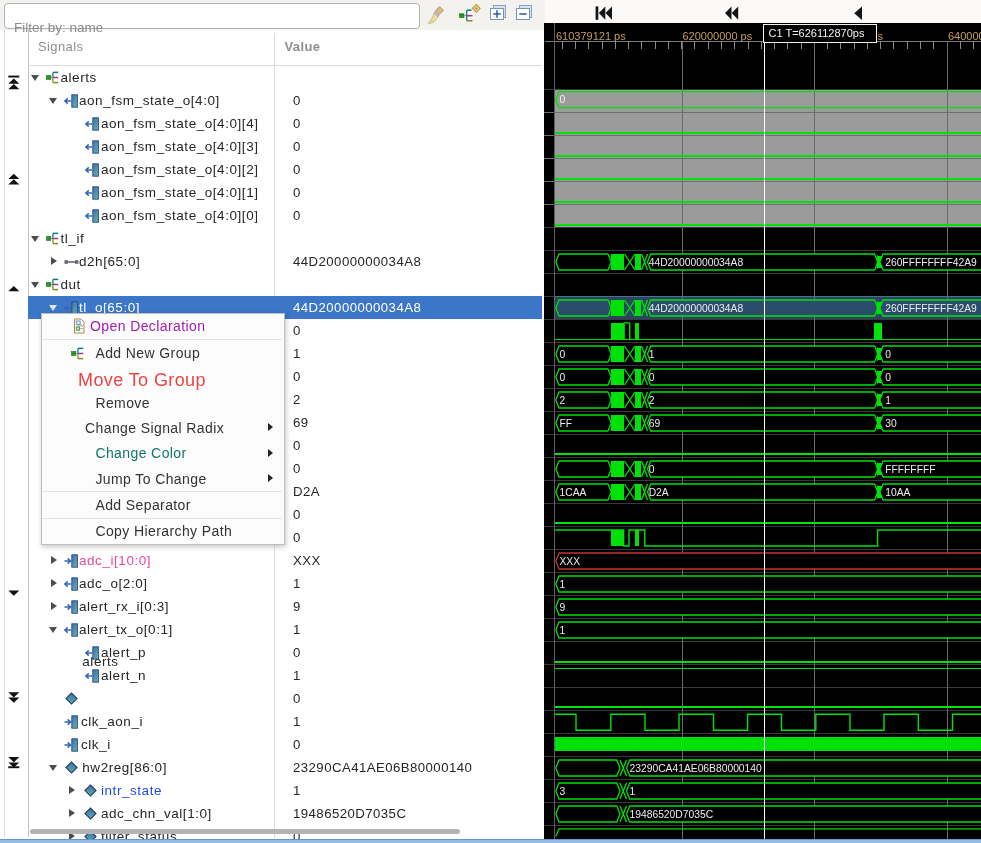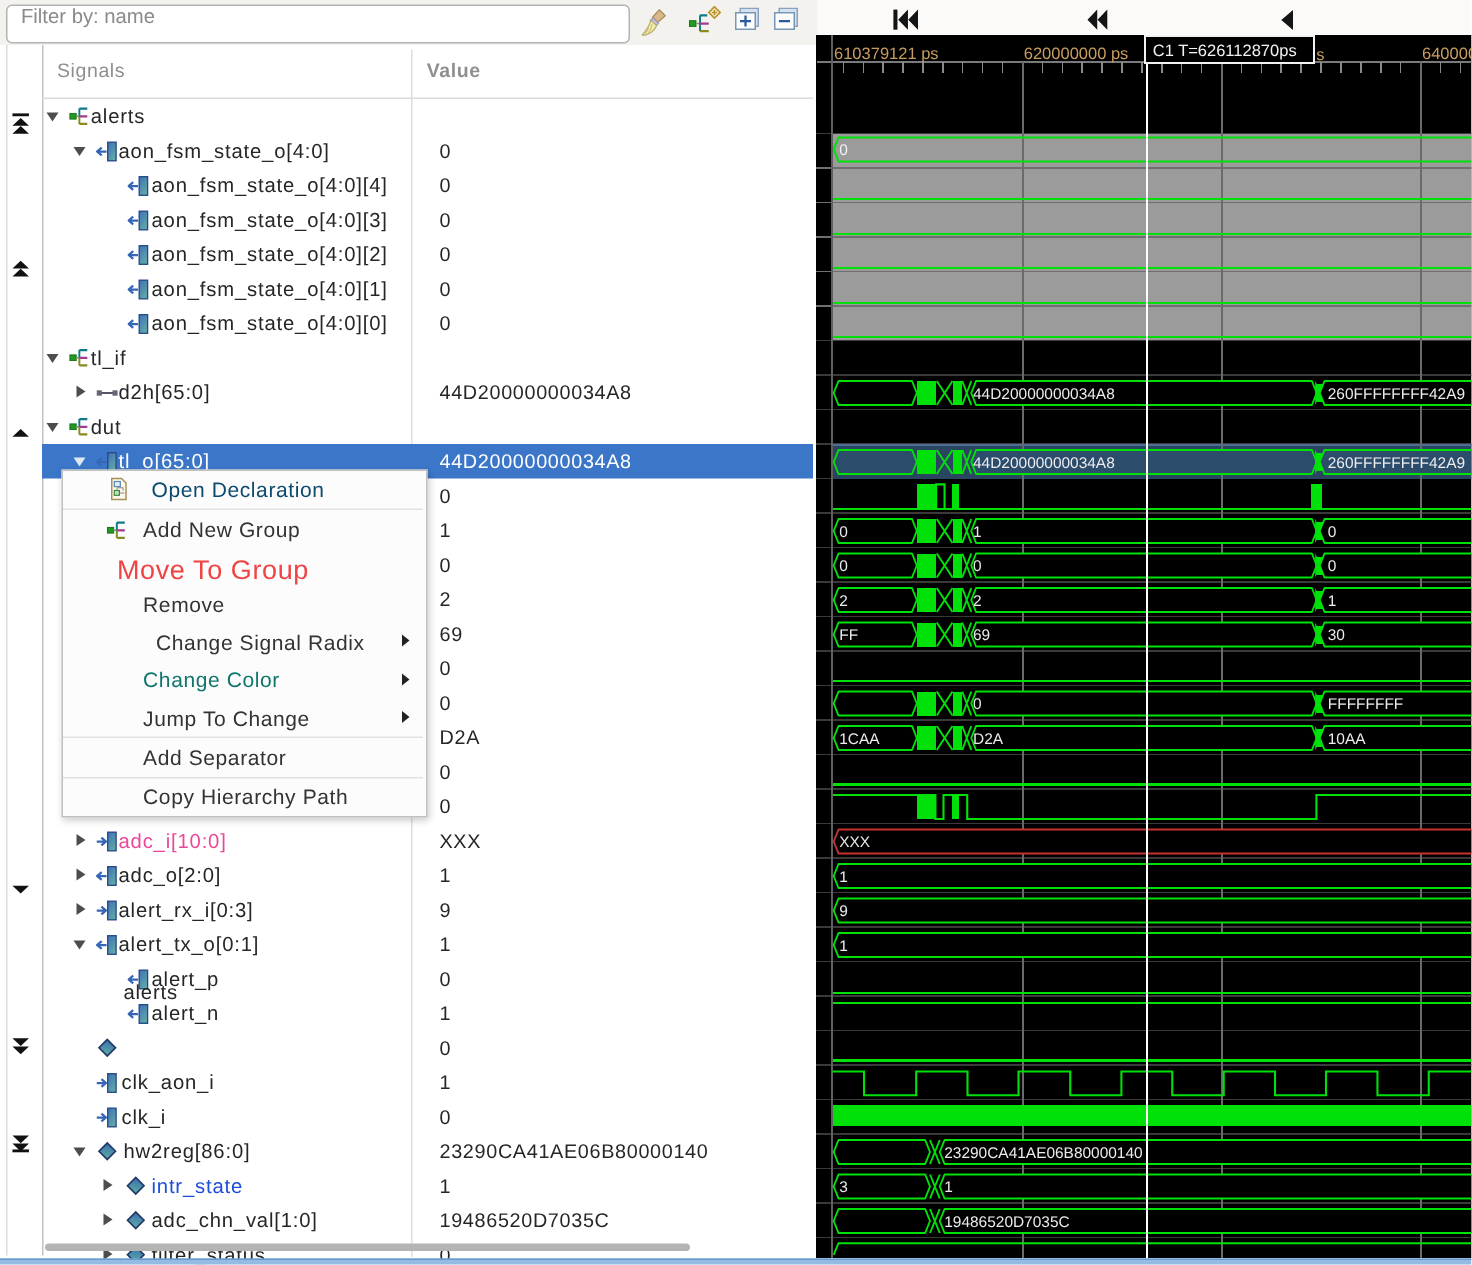--- a/index.html
+++ b/index.html
@@ -2,21 +2,21 @@
 <html><head><meta charset="utf-8"><style>
 html,body{margin:0;padding:0}
 body{width:981px;height:843px;overflow:hidden;font-family:"Liberation Sans",sans-serif;background:#fff;position:relative}
 .abs{position:absolute}
 .lbl{position:absolute;font-size:13.5px;letter-spacing:0.55px;color:#262626;white-space:nowrap;line-height:15px}
 .val{position:absolute;left:293px;font-size:13.2px;letter-spacing:0.45px;color:#262626;white-space:nowrap;line-height:15px}
 </style></head><body>
 <div class="abs" style="left:0;top:0;width:545px;height:30px;background:#f4f2ee"></div>
 <div class="abs" style="left:545px;top:0;width:436px;height:23px;background:#fbfaf9"></div>
 <div class="abs" style="left:3.5px;top:2.5px;width:414px;height:24px;background:#fff;border:1px solid #b3b3b3;border-radius:4px"></div>
-<div class="abs" style="left:14px;top:3px;font-size:13.5px;color:#8a8a8a">Filter by: name</div>
+<div class="abs" style="left:14px;top:20px;font-size:13.5px;color:#8a8a8a">Filter by: name</div>
 <svg class="abs" style="left:426px;top:4px" width="22" height="22" viewBox="0 0 22 22">
 <path d="M13.5 2.5 L17.5 6.5 L12.5 11 L9 7.5 Z" fill="#d8b98a" stroke="#a88a56" stroke-width="0.8"></path>
 <path d="M9.5 8 L13 11.5 L11.5 13 L7.5 9.5 Z" fill="#c8c2e0" stroke="#9a94b8" stroke-width="0.7"></path>
 <path d="M8 9.5 L11.8 13.2 C10.5 16 7.5 18.8 2.8 19.6 C2.2 19.7 2 19.2 2.5 18.8 C5.2 16 6.8 13.2 8 9.5 Z" fill="#f2ecae" stroke="#b8ae6a" stroke-width="0.8"></path>
 <path d="M6.5 14 C6 16 5 17.5 4 18.5 M8.5 12 C8.5 14.5 7.5 16.5 6.2 18" stroke="#cdc078" stroke-width="0.7" fill="none"></path>
 </svg>
 <svg class="abs" style="left:459px;top:4px" width="22" height="22" viewBox="0 0 22 22">
 <rect x="0.6" y="9.8" width="4.4" height="3.8" fill="#1f9c1f" stroke="#156b15" stroke-width="0.6"></rect>
 <path d="M5.2 11.7 H7.4" stroke="#888" stroke-width="1"></path>
 <path d="M7.7 6.2 V16.8" stroke="#0e7a86" stroke-width="1.3" fill="none"></path>
@@ -346,41 +346,41 @@
 <stop offset="0" stop-color="#3a6cb0"></stop>
         <stop offset="1" stop-color="#5aa8a4"></stop>
       </linearGradient>
     </defs>
 <rect x="3.6" y="3.6" width="7.8" height="7.8" transform="rotate(45 7.5 7.5)" fill="url(#dg82.5_829)" stroke="#223a66" stroke-width="1.1"></rect>
 </svg>
 <div class="lbl" style="left:101px;top:829px;color:#262626">filter_status</div>
 <div class="val" style="top:829px;color:#262626">0</div>
 <div class="abs" style="left:30px;top:829px;width:430px;height:5px;background:#b4b4b4;border-radius:2.5px"></div>
 <div class="abs" style="left:41.4px;top:312.6px;width:241.6px;height:230.4px;background:#fcfcfc;border:1px solid #bfbfbf;box-shadow:1px 2px 5px rgba(0,0,0,0.22)"></div>
-<div class="abs" style="left:101px;top:318.2px;font-size:14px;letter-spacing:0.4px;color:#0c4a6e;white-space:nowrap">Open Declaration</div>
+<div class="abs" style="left:90px;top:318.2px;font-size:14px;letter-spacing:0.4px;color:#a21caf;white-space:nowrap">Open Declaration</div>
 <svg class="abs" style="left:71.4px;top:318.1px" width="16" height="16" viewBox="0 0 16 16">
 <path d="M3.5 1 H10 L13 4 V15 H3.5 Z" fill="#fdf8ee" stroke="#a89058" stroke-width="1"></path>
 <rect x="5.2" y="3" width="4" height="3.4" fill="#dfeef8" stroke="#5588bb" stroke-width="0.8"></rect>
 <rect x="5.2" y="9" width="3.4" height="3.2" fill="#bfe3bf" stroke="#3a8a3a" stroke-width="0.8"></rect>
 <path d="M9 10.6 H12 M7 7.5 V9 M11 7 V9 M7 7.2 H11" stroke="#888" stroke-width="0.7" fill="none"></path>
 </svg>
 <div class="abs" style="left:42.4px;top:338.8px;width:239.6px;height:1.3px;background:#e2e2e2"></div>
 <div class="abs" style="left:95.4px;top:344.7px;font-size:14px;letter-spacing:0.4px;color:#333;white-space:nowrap">Add New Group</div>
 <svg style="position:absolute;left:71.4px;top:345.57000000000005px" width="15" height="15" viewBox="0 0 15 15">
 <rect x="0.6" y="5.6" width="4.2" height="3.8" fill="#1f9c1f" stroke="#156b15" stroke-width="0.6"></rect>
 <path d="M4.8 7.5 H6.6" stroke="#888" stroke-width="1"></path>
 <path d="M6.9 2.4 V7.5" stroke="#0e7a86" stroke-width="1.3" fill="none"></path>
 <path d="M6.9 7.5 V12.6" stroke="#8a8a22" stroke-width="1.3" fill="none"></path>
 <path d="M6.9 2.4 H12.2" stroke="#0e7a86" stroke-width="1.5" fill="none"></path>
 <path d="M6.9 7.5 H12.2" stroke="#a23a8c" stroke-width="1.5" fill="none"></path>
 <path d="M6.9 12.6 H12.2" stroke="#8a8a22" stroke-width="1.5" fill="none"></path>
 </svg>
 <div class="abs" style="left:78px;top:369.8px;font-size:18px;letter-spacing:0.4px;color:#ef4444;white-space:nowrap">Move To Group</div>
 <div class="abs" style="left:95.4px;top:395.0px;font-size:14px;letter-spacing:0.4px;color:#333;white-space:nowrap">Remove</div>
-<div class="abs" style="left:104px;top:420.2px;font-size:14px;letter-spacing:0.4px;color:#333;white-space:nowrap">Change Signal Radix</div>
+<div class="abs" style="left:85px;top:420.2px;font-size:14px;letter-spacing:0.4px;color:#333;white-space:nowrap">Change Signal Radix</div>
 <div class="abs" style="left:267.9px;top:423.4px;width:0;height:0;border-top:4.8px solid transparent;border-bottom:4.8px solid transparent;border-left:5.8px solid #222"></div>
 <div class="abs" style="left:95.4px;top:445.3px;font-size:14px;letter-spacing:0.4px;color:#0f766e;white-space:nowrap">Change Color</div>
 <div class="abs" style="left:267.9px;top:448.5px;width:0;height:0;border-top:4.8px solid transparent;border-bottom:4.8px solid transparent;border-left:5.8px solid #222"></div>
 <div class="abs" style="left:95.4px;top:470.5px;font-size:14px;letter-spacing:0.4px;color:#333;white-space:nowrap">Jump To Change</div>
 <div class="abs" style="left:267.9px;top:473.7px;width:0;height:0;border-top:4.8px solid transparent;border-bottom:4.8px solid transparent;border-left:5.8px solid #222"></div>
 <div class="abs" style="left:42.4px;top:491.1px;width:239.6px;height:1.3px;background:#e2e2e2"></div>
 <div class="abs" style="left:95.4px;top:497.0px;font-size:14px;letter-spacing:0.4px;color:#333;white-space:nowrap">Add Separator</div>
 <div class="abs" style="left:42.4px;top:517.6px;width:239.6px;height:1.3px;background:#e2e2e2"></div>
 <div class="abs" style="left:95.4px;top:523.4px;font-size:14px;letter-spacing:0.4px;color:#333;white-space:nowrap">Copy Hierarchy Path</div>
 <svg class="abs" style="left:590px;top:5px" width="30" height="17" viewBox="0 0 30 17">

